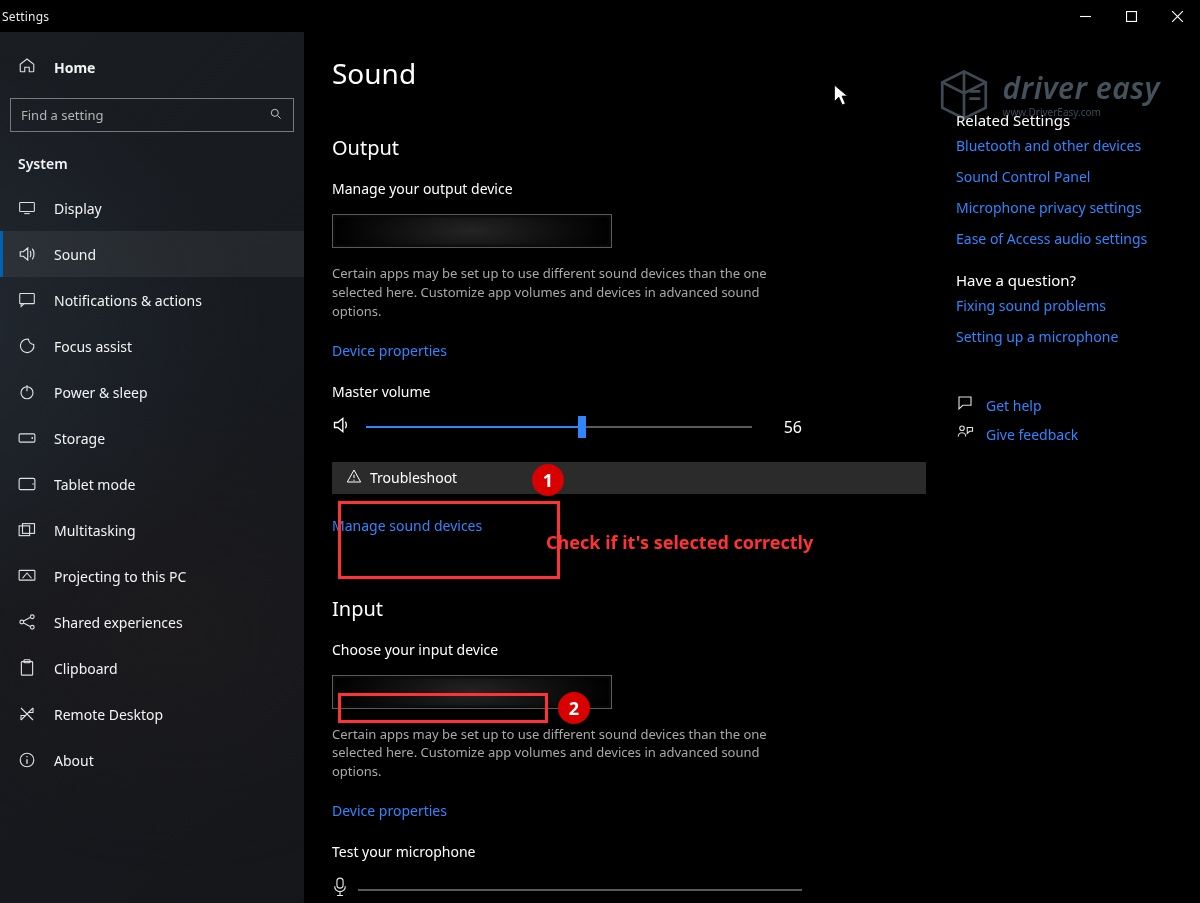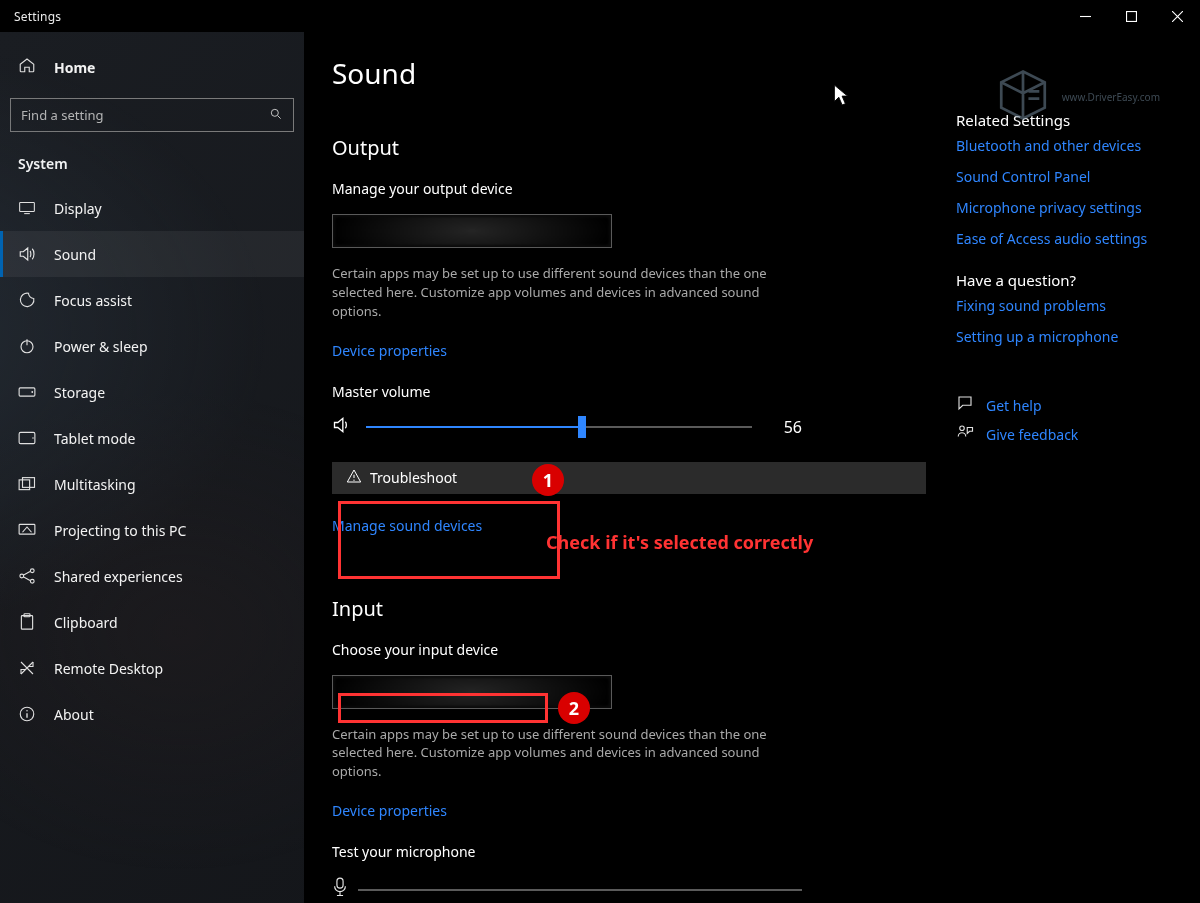--- a/index.html
+++ b/index.html
@@ -25,21 +25,21 @@
     -webkit-font-smoothing:antialiased;
   }
   .window{
     position:absolute;inset:0;
     display:flex;flex-direction:column;
     background:var(--bg);
   }
   .titlebar{
     height:32px;
     display:flex;align-items:center;justify-content:space-between;
-    padding-left:14px;
+    padding-left:2px;
     color:#eaeaea;font-size:12px;
     letter-spacing:.2px;
   }
   .titlebar .controls{display:flex;gap:0;}
   .tctl{width:46px;height:32px;display:flex;align-items:center;justify-content:center;color:#fff;cursor:pointer;}
   .tctl svg{width:11px;height:11px;}
   .body{flex:1;display:flex;position:relative;}
   
   .sidebar{
     width:304px;
@@ -213,20 +213,29 @@
           <span>Display</span>
         </div>
         <div class="nav-item selected">
           <span class="icon">
               <svg width="18" height="18" viewBox="0 0 24 24">
                 <path d="M3 9v6h4l6 5V4l-6 5H3z" fill="none" stroke="#e6e6e6" stroke-width="1.5"></path>
                 <path d="M16 8c1.5 1.3 1.5 6.7 0 8M19 5c3 3 3 11 0 14" fill="none" stroke="#e6e6e6" stroke-width="1.5"></path>
               </svg>
             </span>
           <span>Sound</span>
+        </div>
+        <div class="nav-item">
+          <span class="icon">
+              <svg width="18" height="16" viewBox="0 0 24 22">
+                <rect x="2" y="2" width="20" height="14" rx="1" fill="none" stroke="#e0e0e0" stroke-width="1.5"></rect>
+                <path d="M8 16l-4 4v-4" fill="none" stroke="#e0e0e0" stroke-width="1.5"></path>
+              </svg>
+            </span>
+          <span>Notifications &amp; actions</span>
         </div>
         <div class="nav-item">
           <span class="icon">
               <svg width="18" height="18" viewBox="0 0 24 24">
                 <path d="M14 3a9 9 0 1 0 7 7 7 7 0 0 1-7-7z" fill="none" stroke="#e0e0e0" stroke-width="1.5"></path>
               </svg>
             </span>
           <span>Focus assist</span>
         </div>
         <div class="nav-item">
@@ -419,20 +428,21 @@
 
       <div class="watermark">
         <svg width="58" height="58" viewBox="0 0 64 64">
           <g fill="none" stroke="#6f8597" stroke-width="3">
             <path d="M32 6l24 12v28L32 58 8 46V18z"></path>
             <path d="M32 6v52M8 18l24 12 24-12M32 30v28"></path>
             <path d="M38 28h12M38 36h12"></path>
           </g>
         </svg>
         <div class="wm-text">
+          <span class="a">driver easy</span>
           <span class="b">www.DriverEasy.com</span>
         </div>
       </div>
 
       <div class="cursor">
         <svg viewBox="0 0 14 20">
             <path d="M1 1l0 15 4-4 3 7 3-1-3-7 5 0z" fill="#fff" stroke="#000" stroke-width=".8"></path>
           </svg>
       </div>
     </div>

